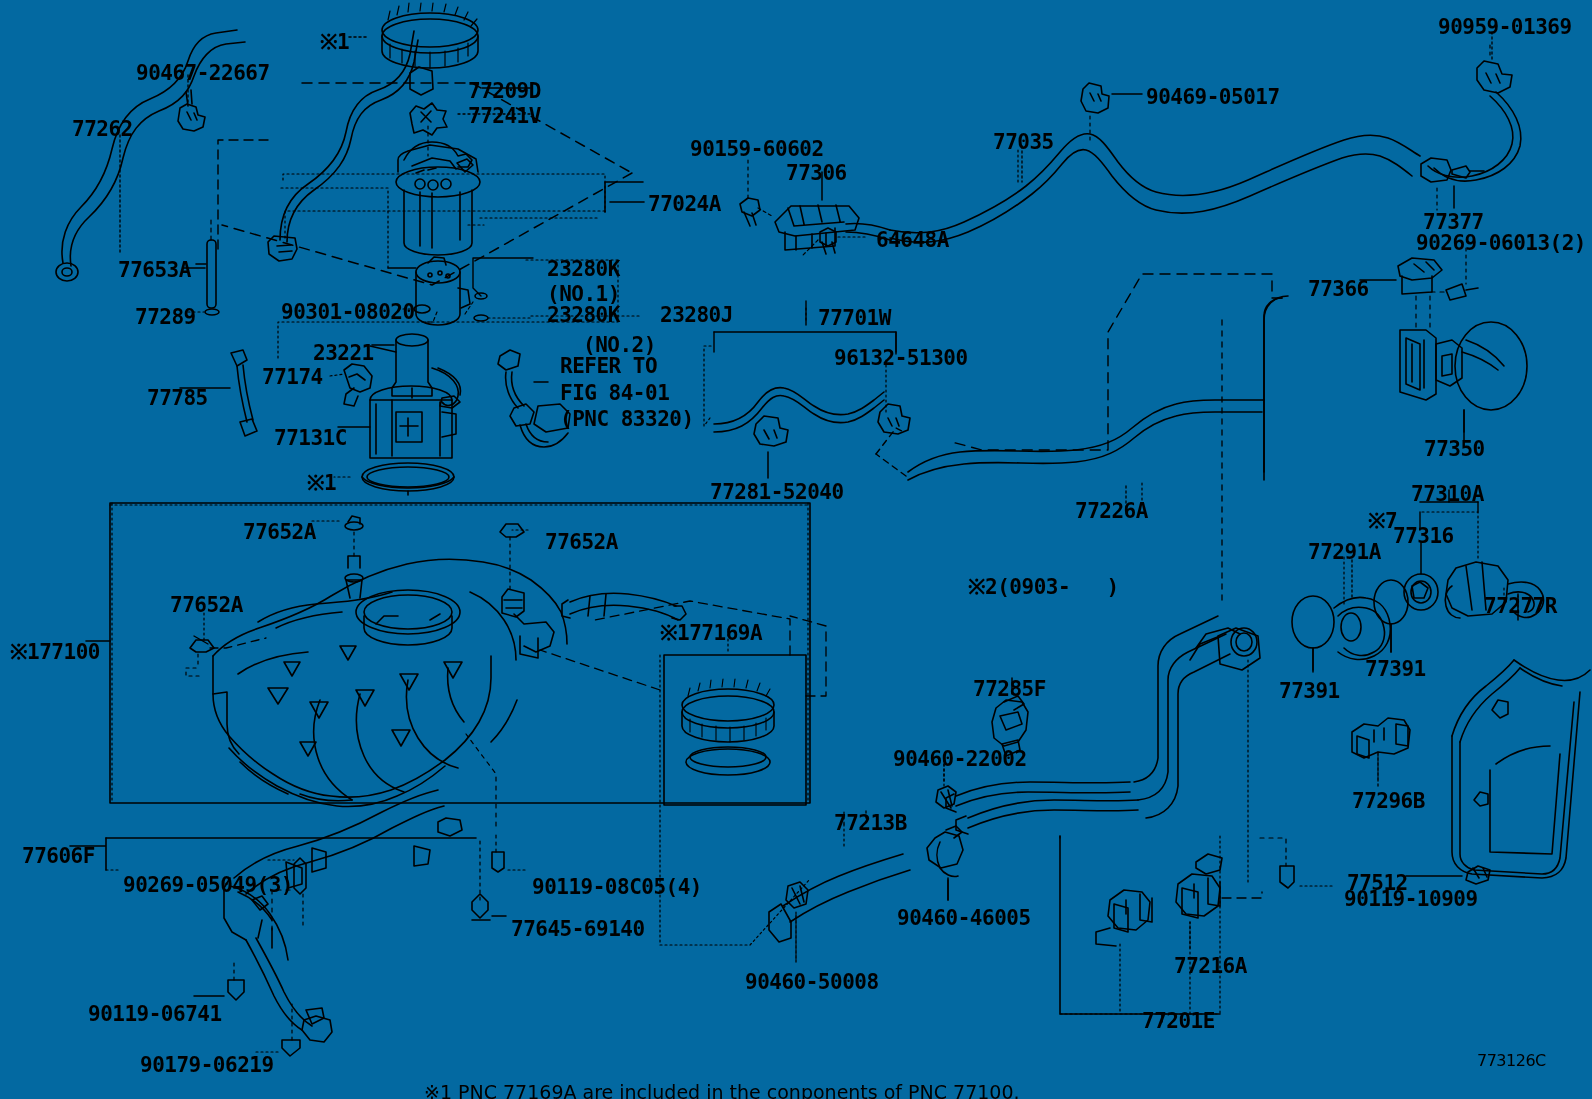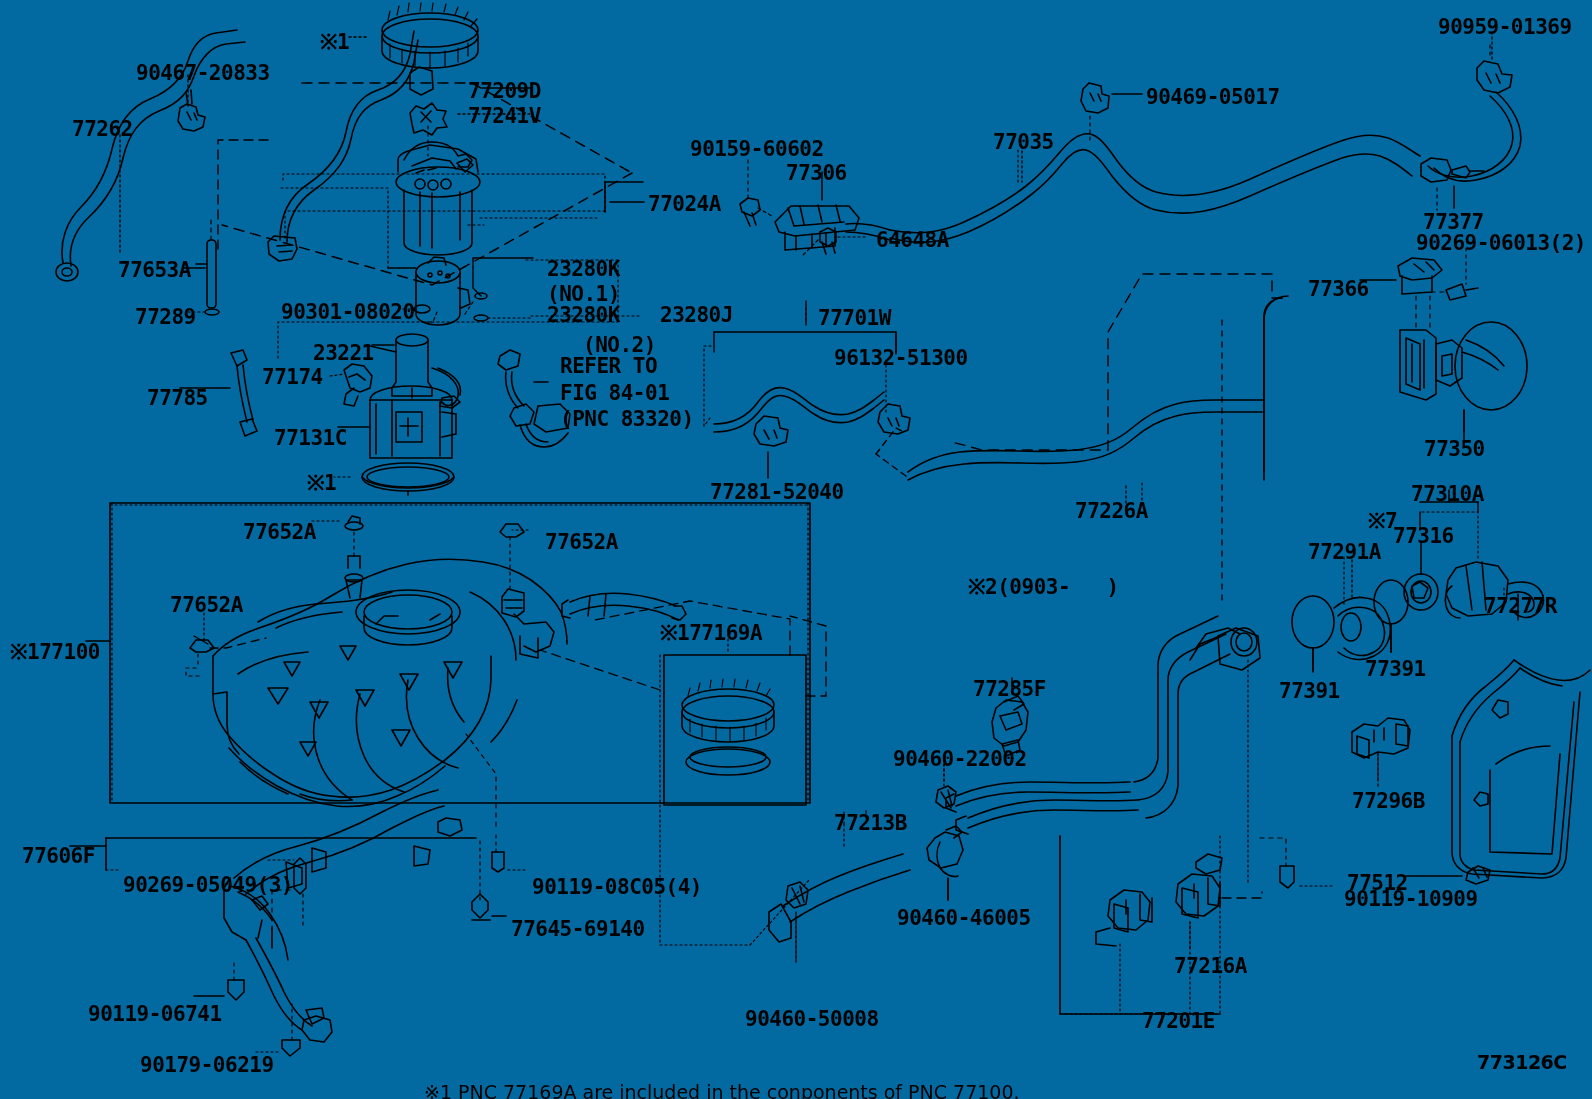--- a/index.html
+++ b/index.html
@@ -36,22 +36,22 @@
     line-height: 1.05;
   }
   .lbl.note {
     font-family: "DejaVu Sans", sans-serif;
     font-weight: normal;
     font-size: 19px;
     letter-spacing: 0px;
   }
   .lbl.figid {
     font-family: "DejaVu Sans", sans-serif;
-    font-weight: bold;
-    font-size: 19px;
+    font-weight: normal;
+    font-size: 16px;
   }
 </style>
 </head>
 <body>
 
 <div id="diagram">
 
   <svg id="art" viewBox="0 0 1592 1099" xmlns="http://www.w3.org/2000/svg">
     <g fill="none" stroke="#000" stroke-width="1.6" stroke-linecap="round" stroke-linejoin="round">
 
@@ -519,21 +519,21 @@
         <path d="M1190 948 l0 -26" stroke-dasharray="2,3"></path>
         <path d="M1162 1022 l0 -10" stroke-dasharray="2,3"></path>
       </g>
 
     </g>
   </svg>
 
   <div id="label-layer">
       <div class="lbl" style="left: 1438px; top: 16px;">90959-01369</div>
       <div class="lbl" style="left: 320px; top: 31px;">※1</div>
-      <div class="lbl" style="left: 136px; top: 62px;">90467-20833</div>
+      <div class="lbl" style="left: 136px; top: 62px;">90467-22667</div>
       <div class="lbl" style="left: 468px; top: 80px;">77209D</div>
       <div class="lbl" style="left: 1146px; top: 86px;">90469-05017</div>
       <div class="lbl" style="left: 468px; top: 105px;">77241V</div>
       <div class="lbl" style="left: 72px; top: 118px;">77262</div>
       <div class="lbl" style="left: 993px; top: 131px;">77035</div>
       <div class="lbl" style="left: 690px; top: 138px;">90159-60602</div>
       <div class="lbl" style="left: 786px; top: 162px;">77306</div>
       <div class="lbl" style="left: 648px; top: 193px;">77024A</div>
       <div class="lbl" style="left: 1423px; top: 211px;">77377</div>
       <div class="lbl" style="left: 876px; top: 229px;">64648A</div>
@@ -578,21 +578,21 @@
       <div class="lbl" style="left: 1352px; top: 790px;">77296B</div>
       <div class="lbl" style="left: 834px; top: 812px;">77213B</div>
       <div class="lbl" style="left: 22px; top: 845px;">77606F</div>
       <div class="lbl" style="left: 123px; top: 874px;">90269-05049(3)</div>
       <div class="lbl" style="left: 1347px; top: 872px;">77512</div>
       <div class="lbl" style="left: 532px; top: 876px;">90119-08C05(4)</div>
       <div class="lbl" style="left: 897px; top: 907px;">90460-46005</div>
       <div class="lbl" style="left: 1344px; top: 888px;">90119-10909</div>
       <div class="lbl" style="left: 511px; top: 918px;">77645-69140</div>
       <div class="lbl" style="left: 1174px; top: 955px;">77216A</div>
-      <div class="lbl" style="left: 745px; top: 971px; margin-top: 37px;">90460-50008</div>
+      <div class="lbl" style="left: 745px; top: 971px;">90460-50008</div>
       <div class="lbl" style="left: 88px; top: 1003px;">90119-06741</div>
       <div class="lbl" style="left: 1142px; top: 1010px;">77201E</div>
       <div class="lbl" style="left: 140px; top: 1054px;">90179-06219</div>
     </div>
 
   <div class="lbl note" style="left:424px; top:1083px;">※1 PNC 77169A are included in the conponents of PNC 77100.</div>
   <div class="lbl figid" style="left:1477px; top:1053px;">773126C</div>
 
 </div>
 

